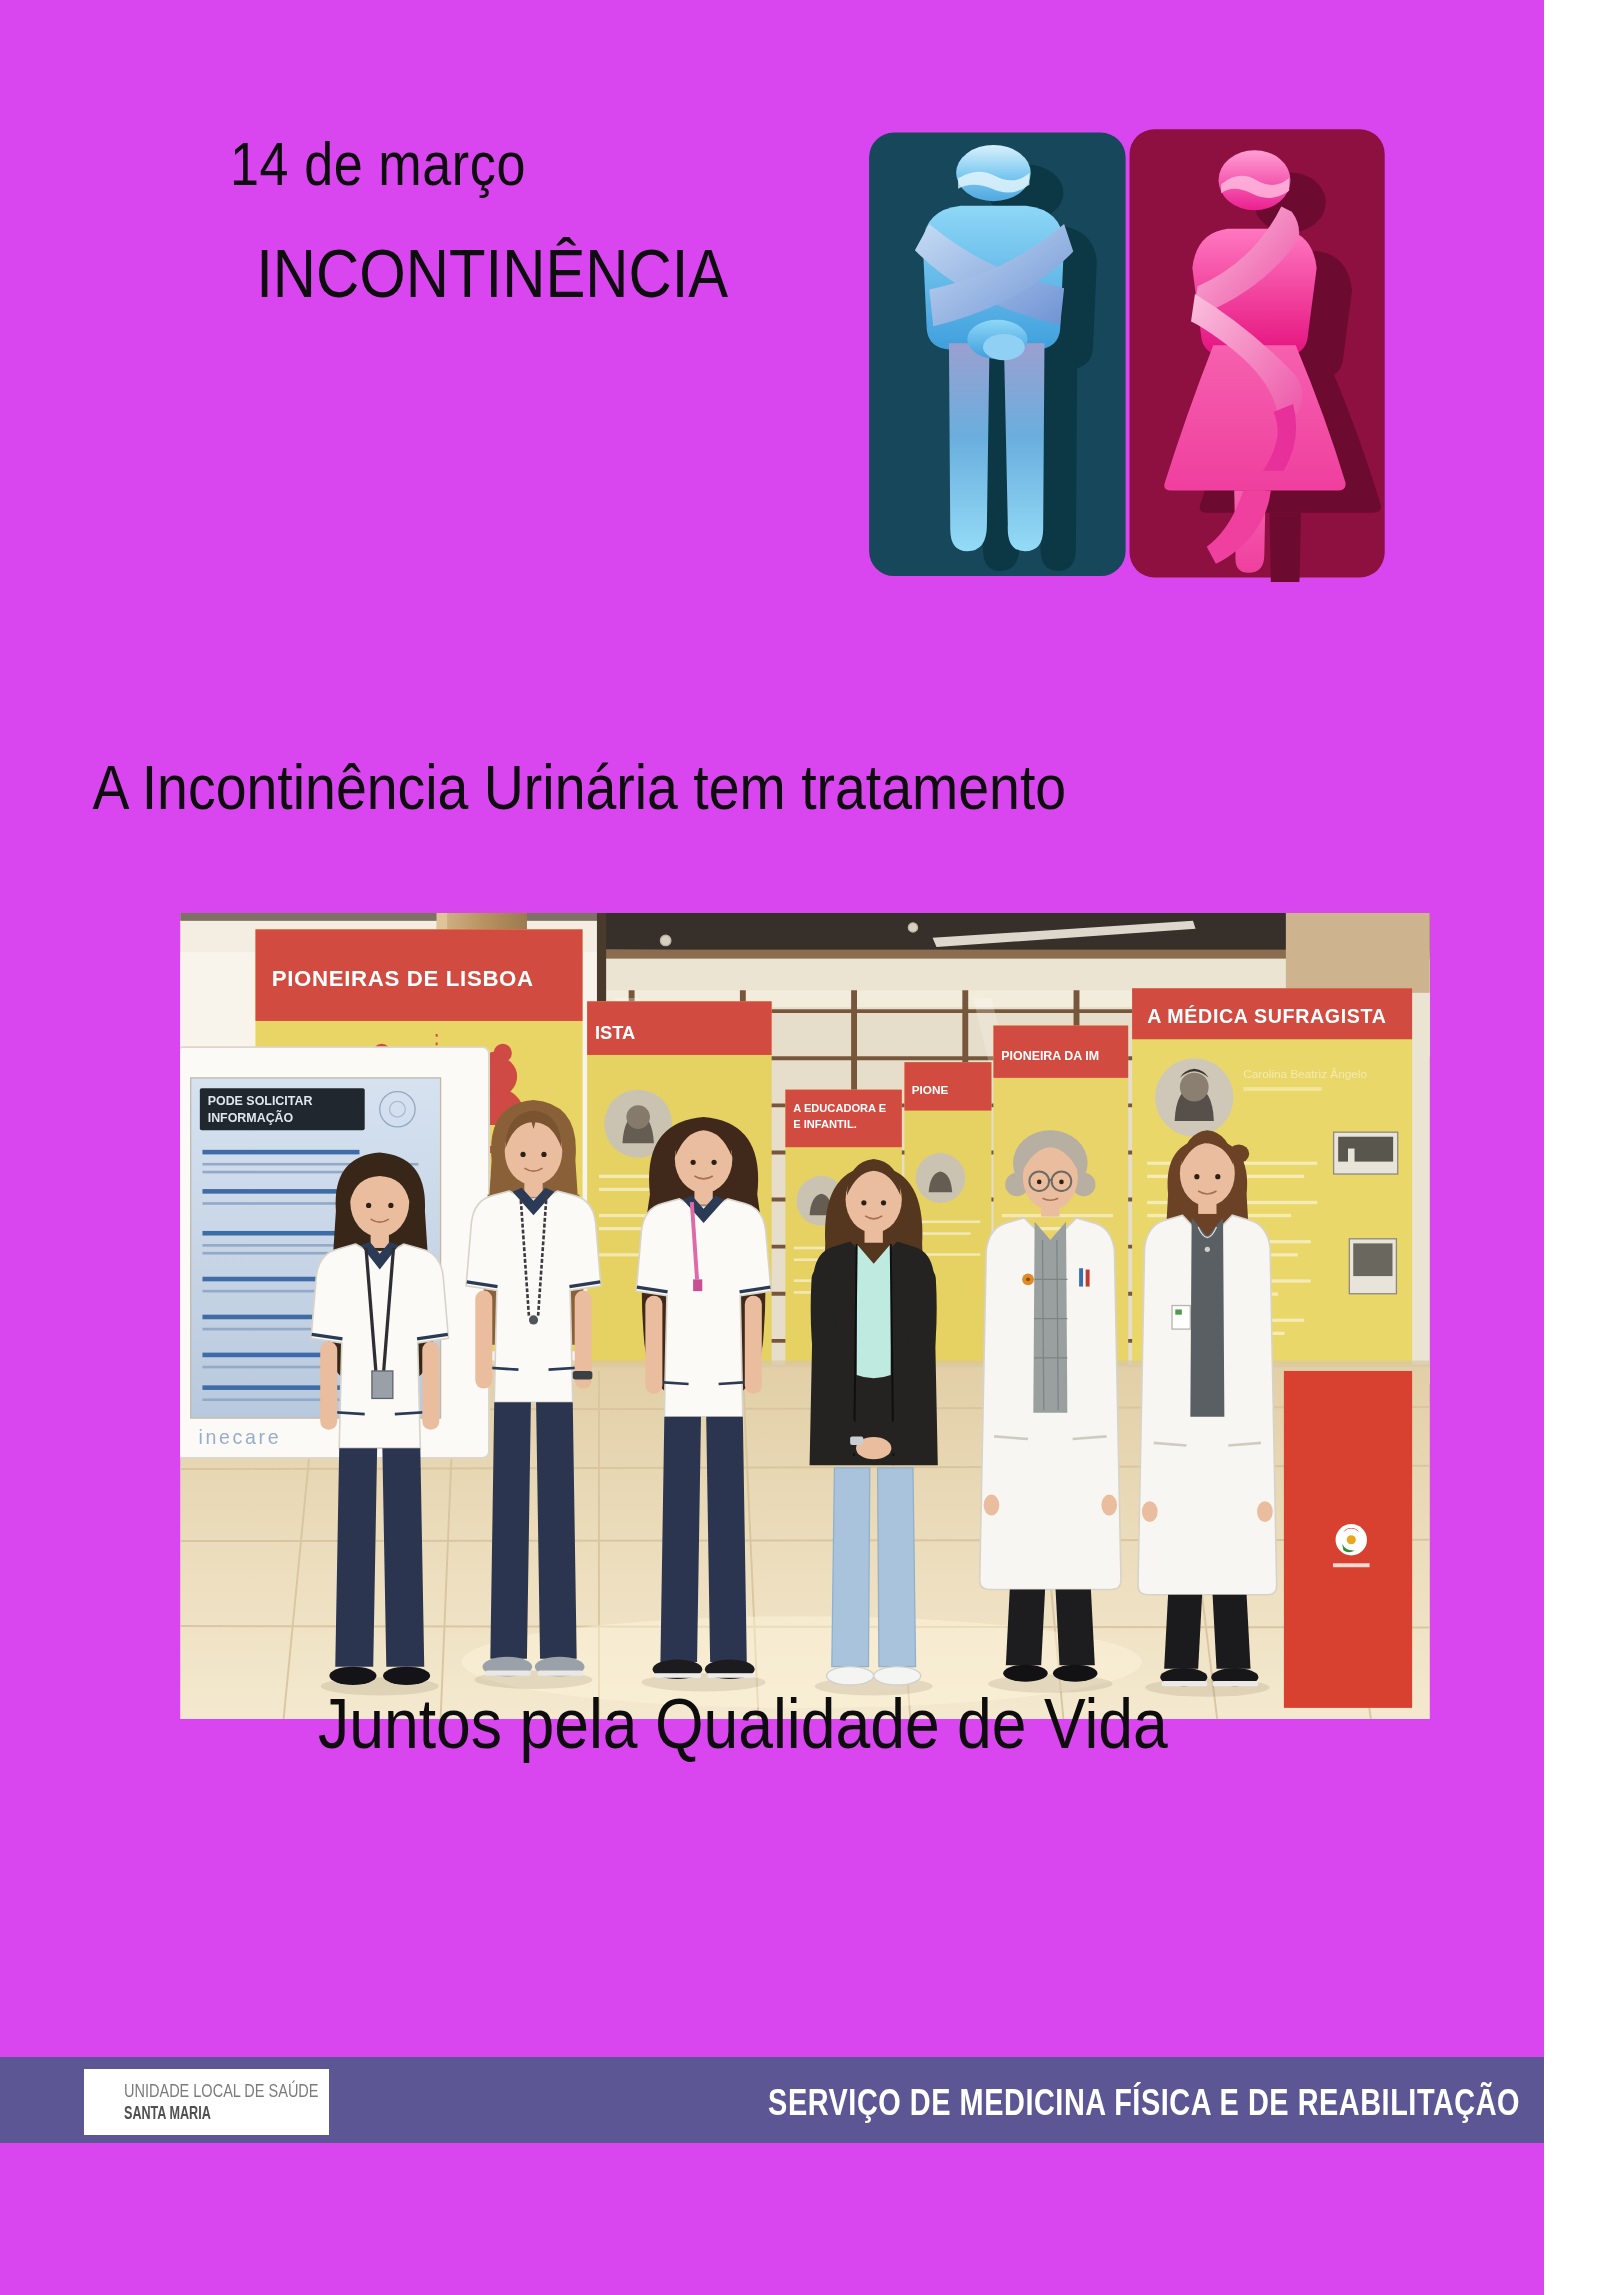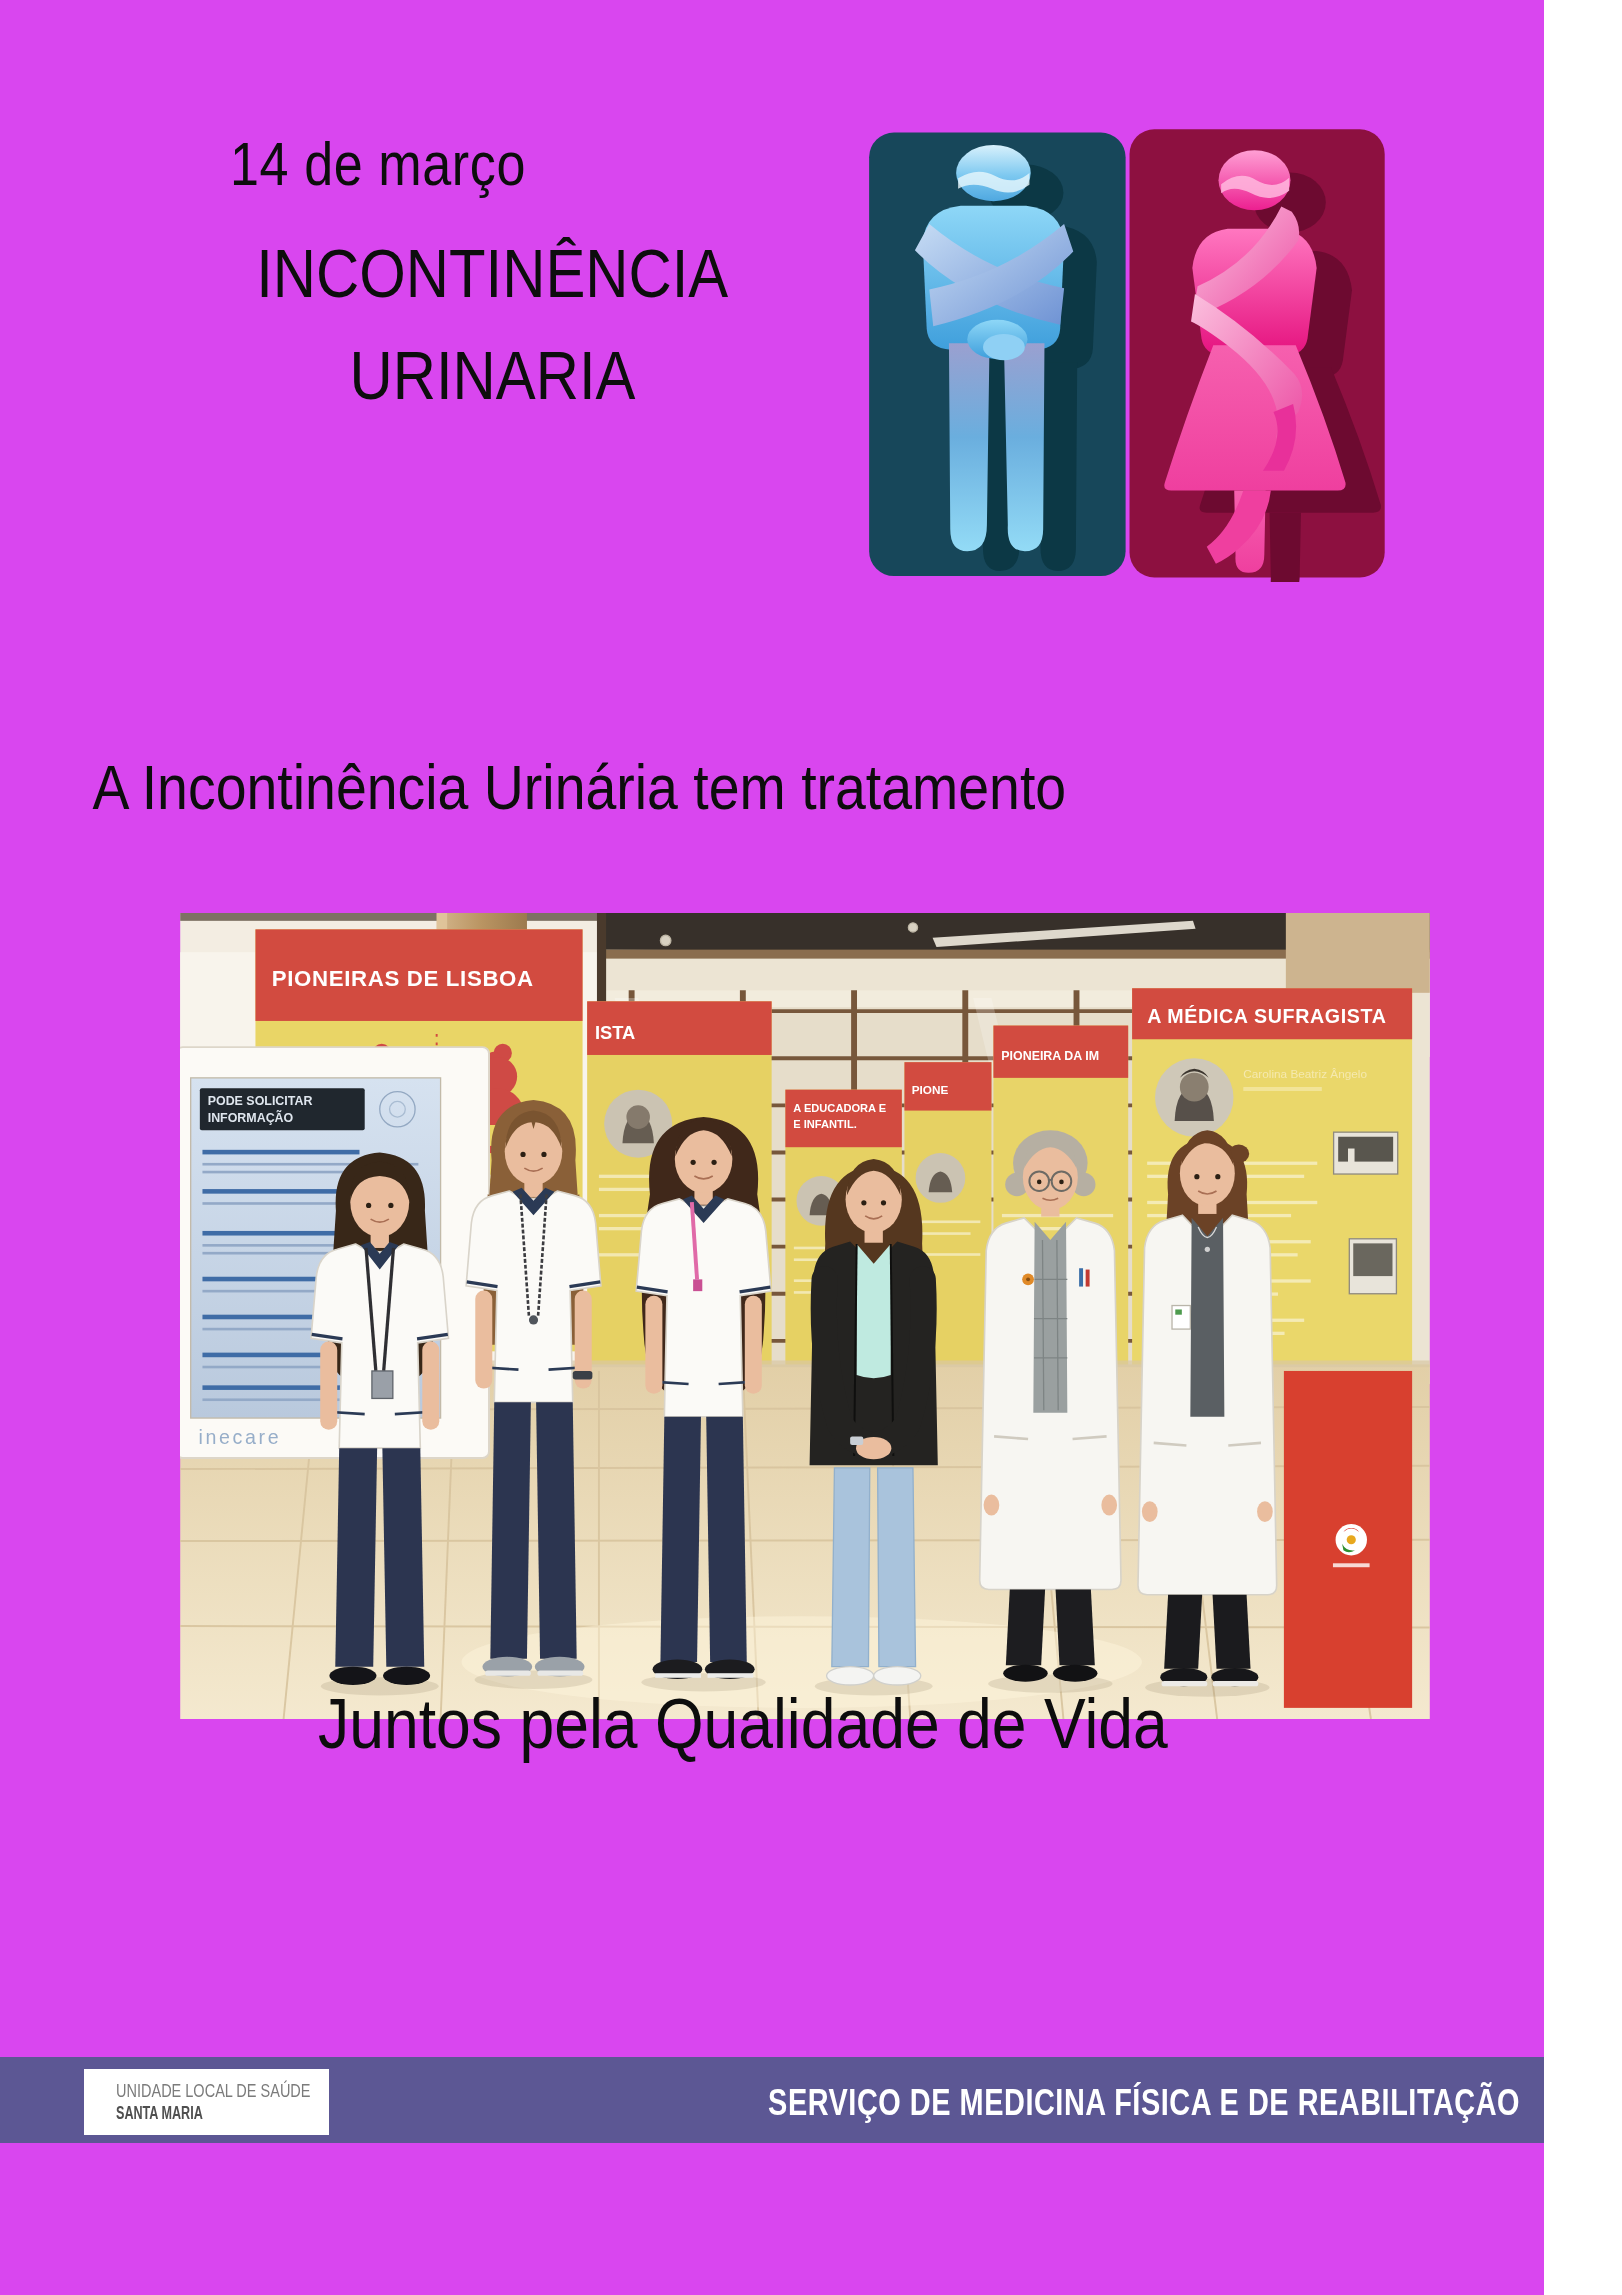--- a/index.html
+++ b/index.html
@@ -11,39 +11,38 @@
   .cnd-right{display:inline-block;white-space:nowrap;transform:scaleX(.78);transform-origin:right center;}
   #date-line{left:230px;top:128px;font-size:62px;font-weight:400;letter-spacing:0.7px;}
   #main-title{left:105px;top:222px;width:775px;text-align:center;font-size:68px;line-height:102px;font-weight:400;}
   #subtitle-line{left:0;top:751px;width:1623px;text-align:left;font-size:63px;font-weight:400;margin-left:26px;}
   #tagline-line{left:0;top:1683px;width:1485px;text-align:center;font-size:71px;font-weight:400;}
   #icon-block{left:865px;top:124px;width:550px;height:458px;}
   #photo-block{left:180px;top:913px;width:1250px;height:806px;}
   #footer-bar{left:0;top:2057px;width:1623px;height:86px;background:#5c5794;}
   #logo-box{left:84px;top:12.4px;width:245px;height:66px;background:#ffffff;display:flex;align-items:center;}
   #logo-divider{width:2px;height:41px;background:#b9b9b9;margin-left:7.9px;}
-  #logo-text{margin-left:16px;line-height:1;}
+  #logo-text{margin-left:24px;line-height:1;}
   #logo-text .l1{font-size:17.7px;color:#7b7b7b;letter-spacing:0;}
   #logo-text .l2{font-size:18px;color:#4f4f4f;font-weight:700;margin-top:3.3px;}
   #logo-text .row{display:block;}
   #service-title{position:absolute;right:103px;top:25px;font-size:37px;font-weight:700;color:#ffffff;letter-spacing:0.7px;}
   svg text{font-family:"Liberation Sans", sans-serif;}
 </style>
 </head>
 <body>
 
 <div id="page">
 
   <div id="date-line" class="abs">
     <span class="cnd-left">14 de março</span>
   </div>
 
   <div id="main-title" class="abs">
     <div><span class="cnd">INCONTINÊNCIA</span></div>
-    <div><span class="cnd">URINARIA</span></div>
   </div>
 
   <div id="icon-block" class="abs">
     <svg width="550" height="458" viewBox="0 0 840 700">
       <defs>
         <linearGradient id="headBlue" x1="0" y1="0" x2="0" y2="1">
           <stop offset="0" stop-color="#d8f1fc"></stop>
             <stop offset="0.55" stop-color="#7cc8f0"></stop>
             <stop offset="1" stop-color="#4fa8e0"></stop>
         </linearGradient>

